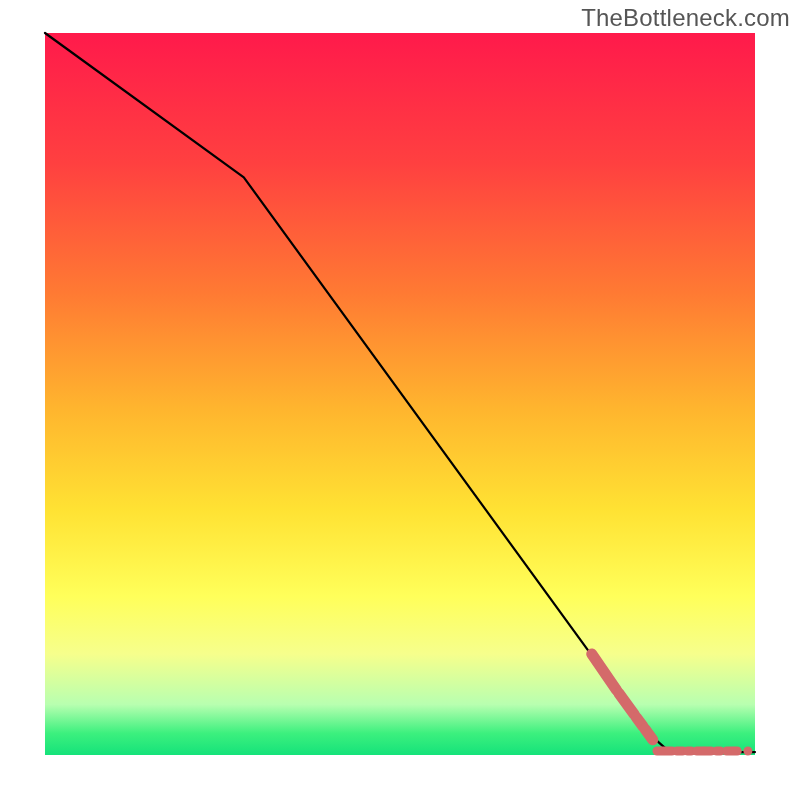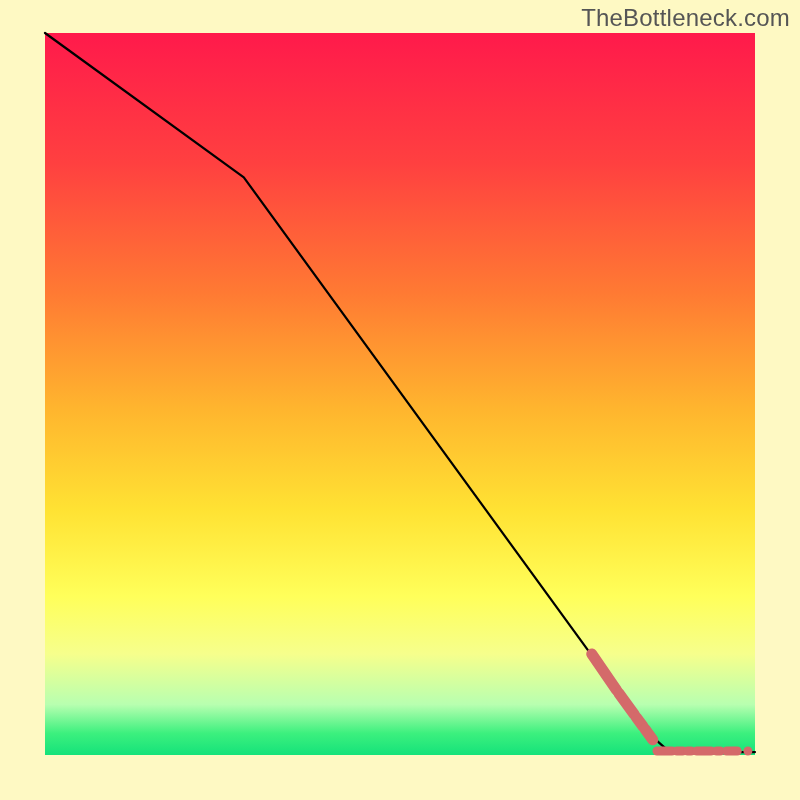--- a/index.html
+++ b/index.html
@@ -8,21 +8,21 @@
     width: 800px;
     height: 800px;
     background: #000;
     font-family: Arial, Helvetica, sans-serif;
     overflow: hidden;
   }
   .frame {
     position: relative;
     width: 800px;
     height: 800px;
-    background: #fef9c3;
+    background: #ffffff;
   }
   .watermark {
     position: absolute;
     top: 4px;
     right: 10px;
     color: #555;
     font-size: 24px;
     font-weight: 500;
     letter-spacing: 0.2px;
     user-select: none;

